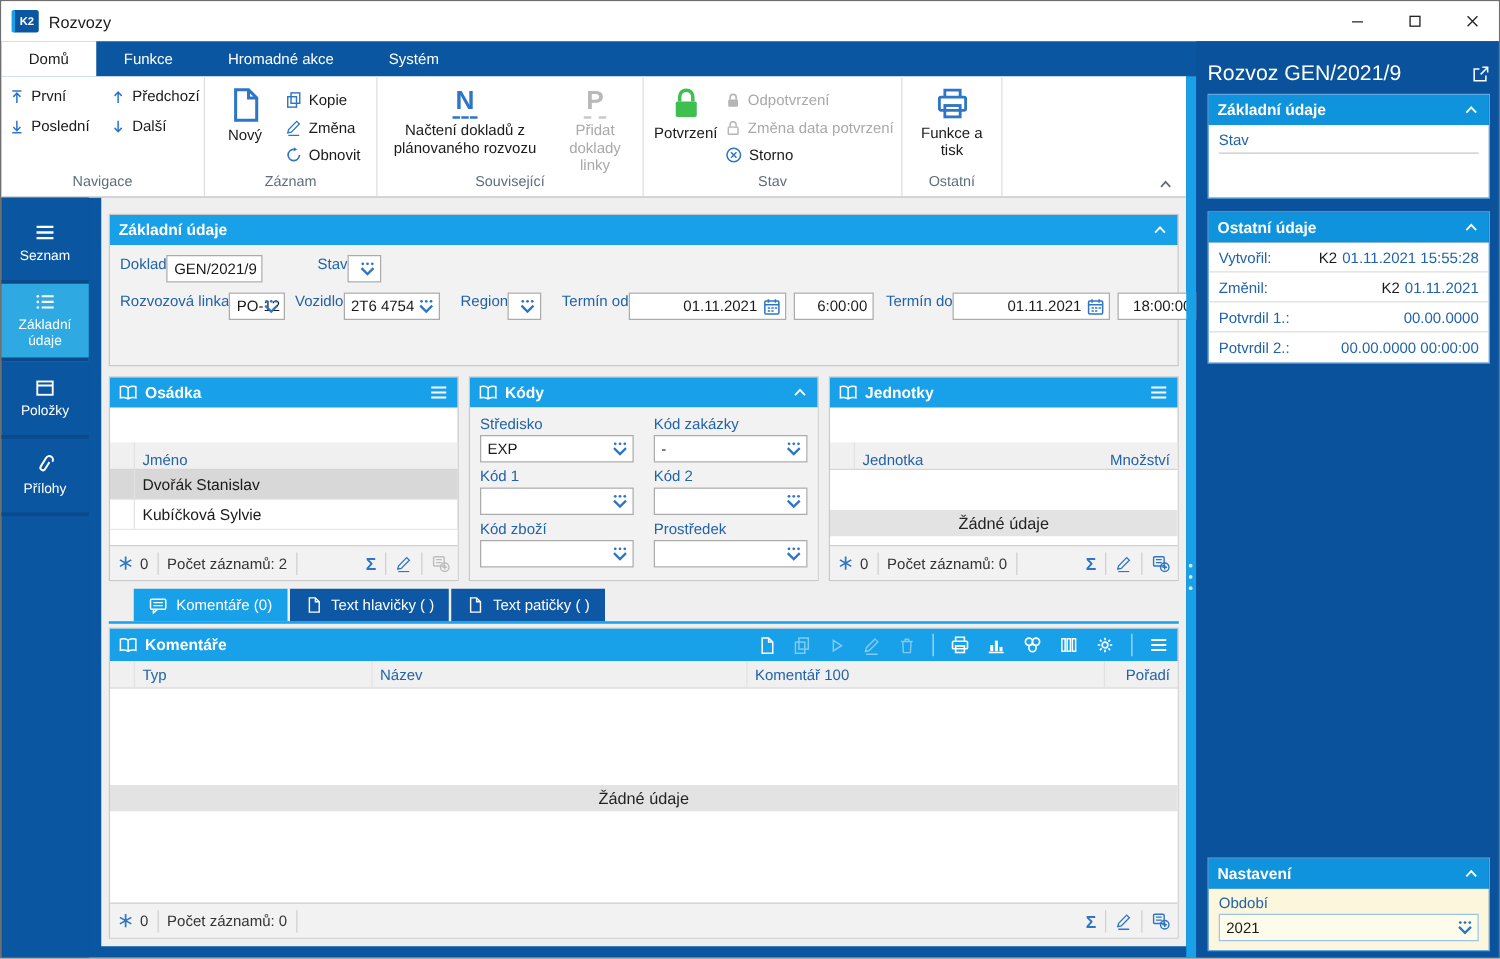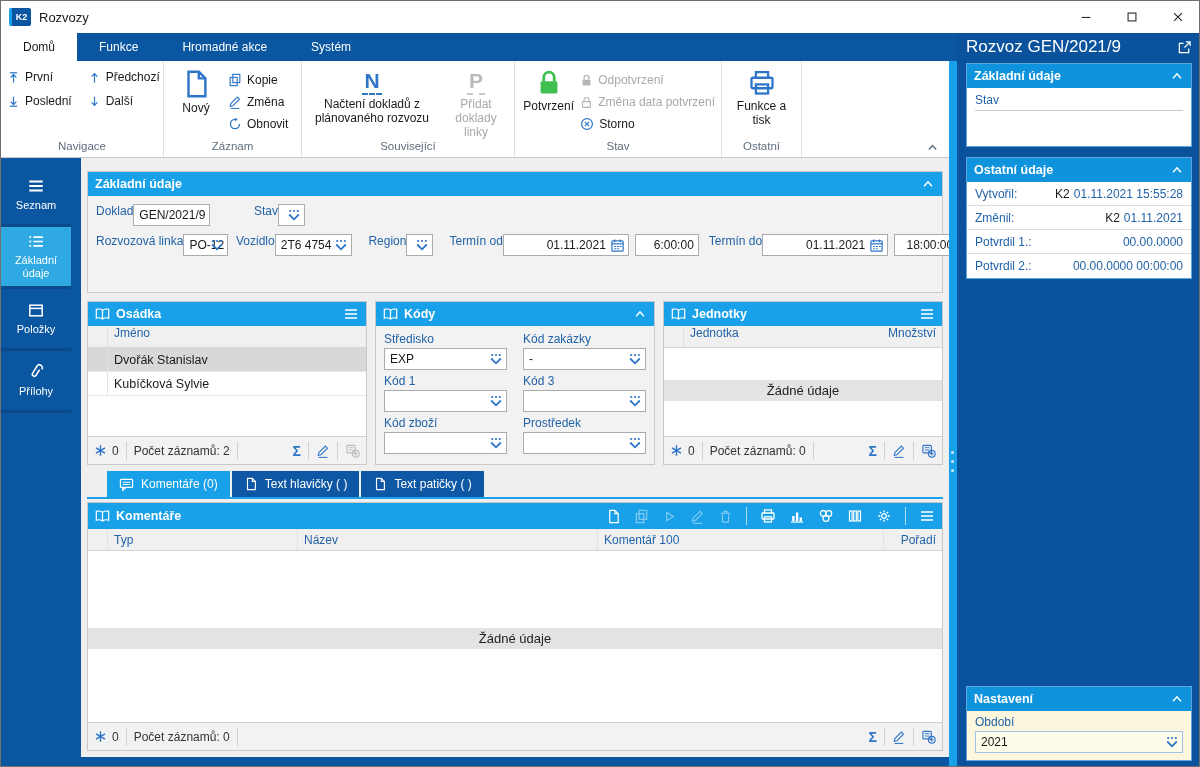--- a/index.html
+++ b/index.html
@@ -63,21 +63,21 @@
   
   #formpanel { margin-top:7px; height:122px; }
   .formbody { padding:8px; }
   .frow { display:flex; align-items:flex-end; }
   .fgroup { display:flex; flex-direction:row; }
   .pair { display:flex; gap:6px; }
 
   
   #midrow { margin-top:8px; height:164px; display:flex; gap:8px; }
   .midpanel { flex:1; display:flex; flex-direction:column; background:#fff; border:1px solid #c9c9c9; }
-  .tblhdr { height:22px; background:#F0F0F0; border-bottom:1px solid #d5d5d5; display:flex; align-items:flex-start; font-size:12px; color:#2263A8; }
+  .tblhdr { height:22px; background:#F0F0F0; border-bottom:1px solid #d5d5d5; display:flex; align-items:flex-end; font-size:12px; color:#2263A8;margin-top:28px; }
   .gut { width:20px; align-self:stretch; border-right:1px solid #e2e2e2; }
   .trow { height:24px; display:flex; align-items:center; font-size:12.5px; color:#1a1a1a; border-bottom:1px solid #e8e8e8; }
   .trow.sel { background:#D8D8D8; }
   .tfill { flex:1; background:#fff; }
   .pfoot { height:28px; background:#F2F2F2; border-top:1px solid #d0d0d0; display:flex; align-items:center; font-size:12px; color:#333; }
   .fsep { width:1px; height:18px; background:#d0d0d0; margin:0 7px; }
   .fico { color:#2E75C8; display:flex; align-items:center; }
   .fico.dis { color:#bdbdbd; }
   .sigma { color:#2E75C8; font-weight:bold; font-size:14px; }
   .emptyband { height:21px; background:#E3E3E3; display:flex; align-items:center; justify-content:center; font-size:13px; color:#222; }
@@ -106,21 +106,21 @@
   .kc4 { width:58px; padding-right:6px; text-align:right; justify-content:flex-end; align-self:stretch; display:flex; align-items:center; }
   .kombody { flex:1; background:#fff; }
 
   
   #splitter { position:absolute; left:948px; top:28px; width:8px; height:707px; background:#18A0E8; }
   #splitter .dots { position:absolute; left:2px; top:390px; display:flex; flex-direction:column; gap:6px; }
   #splitter .dots i { width:3px; height:3px; border-radius:50%; background:#cfeafa; }
 
   
   #rightpanel { position:absolute; left:956px; top:0; width:244px; height:735px; background:#0A539C; padding:0 9px; display:flex; flex-direction:column; }
-  .rp-title { margin-top:4px; display:flex; align-items:center; color:#fff; font-size:17px; }
+  .rp-title { margin-top:16px; display:flex; align-items:center; color:#fff; font-size:17px; }
   .rp-title .sp { flex:1; }
   .rsec { margin-top:6px; border:1px solid #5EA6DC; }
   .rshdr { height:24px; background:#0F93DC; color:#fff; font-weight:bold; font-size:12.5px; display:flex; align-items:center; padding:0 7px; }
   .rshdr .sp { flex:1; }
   .rsbody { background:#fff; }
   .stavbody { height:58px; padding:5px 8px 0; }
   .stavline { border-bottom:1px solid #c8c8c8; padding-bottom:3px; font-size:12px; color:#2263A8; }
   .orow { height:24px; display:flex; align-items:center; padding:0 8px; font-size:12px; border-bottom:1px solid #ddd; }
   .orow:last-child { border-bottom:none; }
   .orow .ol { color:#2263A8; }
@@ -620,21 +620,21 @@
             </div>
             <div class="krow">
               <div class="kcol">
                 <div class="lbl">Kód 1</div>
                 <div class="fld dd"><span></span>
                   <svg class="ddic ic" width="14" height="13">
                       <use href="#i-dd"></use>
                     </svg></div>
               </div>
               <div class="kcol">
-                <div class="lbl">Kód 3</div>
+                <div class="lbl">Kód 2</div>
                 <div class="fld dd"><span></span>
                   <svg class="ddic ic" width="14" height="13">
                       <use href="#i-dd"></use>
                     </svg></div>
               </div>
             </div>
             <div class="krow">
               <div class="kcol">
                 <div class="lbl">Kód zboží</div>
                 <div class="fld dd"><span></span>

